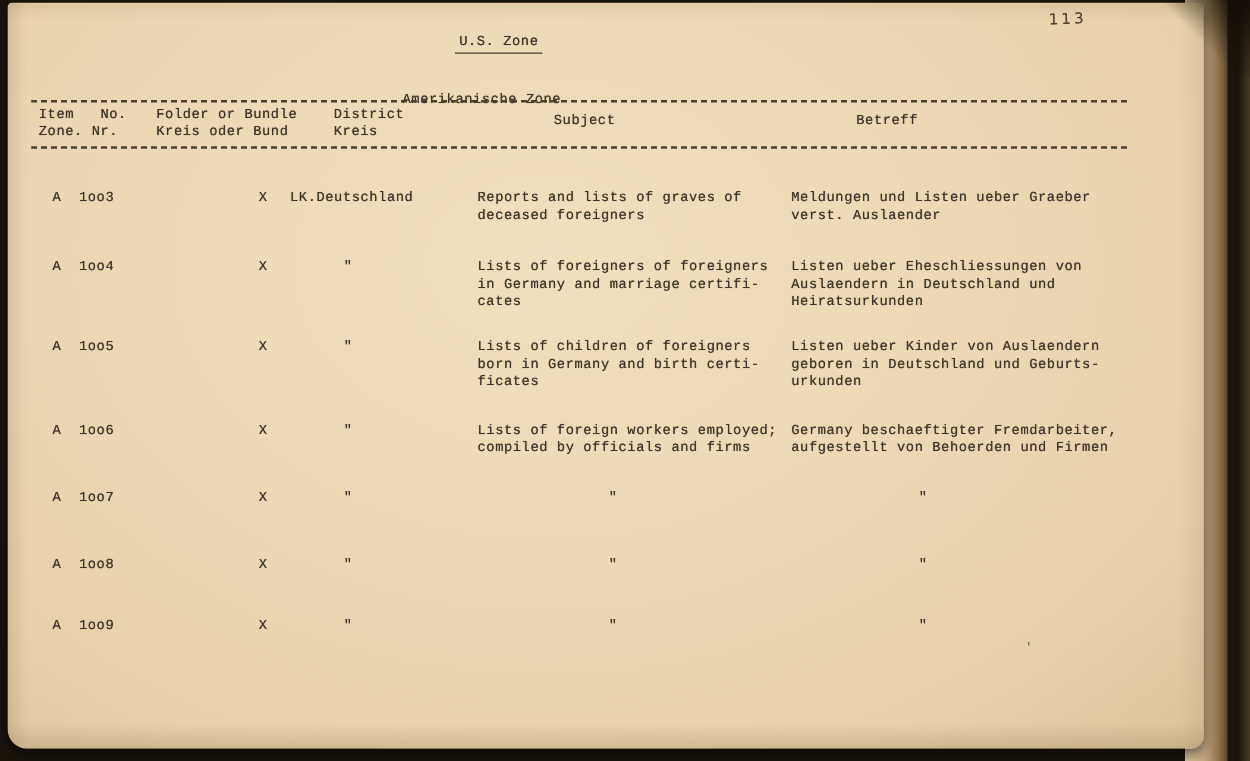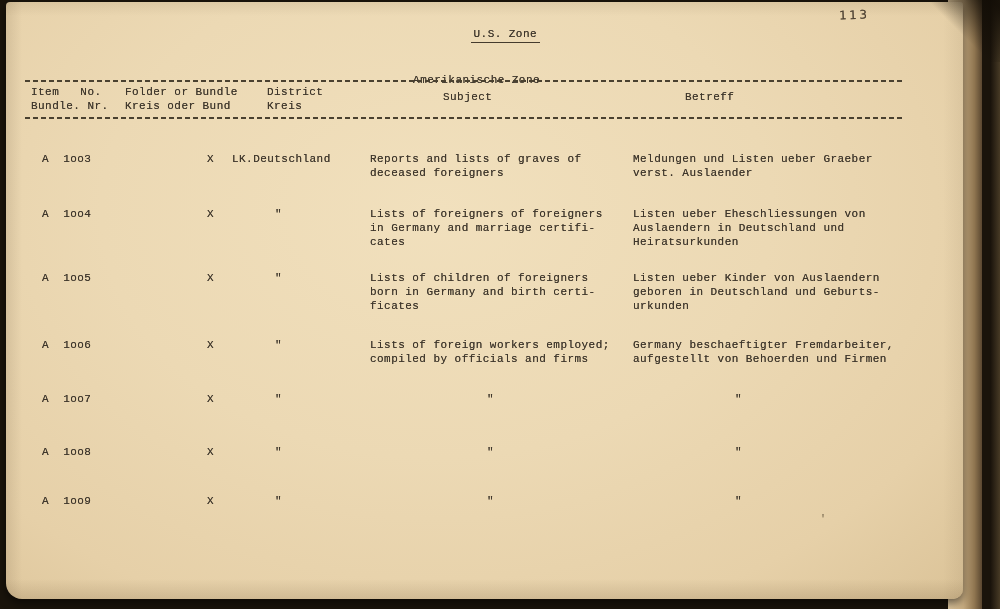--- a/index.html
+++ b/index.html
@@ -18,38 +18,38 @@
       linear-gradient(0deg,  rgba(88,64,34,.16) 0px, rgba(88,64,34,0) 20px),
       linear-gradient(90deg, rgba(80,60,35,.13) 0px, rgba(80,60,35,0) 16px),
       linear-gradient(270deg, rgba(80,60,35,.08) 0px, rgba(80,60,35,0) 20px),
       radial-gradient(ellipse at 45% 35%, #f1e0bd 0%, #ecd9b4 45%, #e6d0a8 78%, #dbc398 100%);
     box-shadow:0 4px 10px rgba(0,0,0,.55);}
   .corner-tr{position:absolute;right:0;top:0;width:78px;height:62px;pointer-events:none;
     background:linear-gradient(225deg, rgba(18,13,6,.9) 6%, rgba(18,13,6,0) 52%);}
   
   .tw{position:absolute;font-size:11px;line-height:14px;letter-spacing:.45px;
       color:#3e362b;white-space:pre;text-shadow:0 0 .6px rgba(62,54,43,.78);}
-  .title-wrap{left:334px;top:11px;width:200px;text-align:right;}
+  .title-wrap{left:316px;top:11px;width:200px;text-align:left;}
   .title-main{display:inline-block;border-bottom:1px solid #453b2d;padding:0 3px 1px;}
   .subtitle{display:block;margin-top:16px;}
   .pagenum{position:absolute;left:833px;top:6px;font-family:"DejaVu Sans",sans-serif;
       font-size:12px;letter-spacing:2.5px;color:#4f4334;transform:rotate(-2deg);
       text-shadow:0 0 .5px rgba(79,67,52,.6);}
   .dash{position:absolute;height:2px;left:19px;width:879px;
       background:repeating-linear-gradient(90deg,#4a4130 0 5px,rgba(0,0,0,0) 5px 8px);}
   .dash1{top:78px}.dash2{top:115px}
   .hdr-en{top:83px}.hdr-de{top:97px}.hdr-mid{top:88px}
   .x-item{left:25px}.x-folder{left:119px}.x-district{left:261px}
   .x-subject-h{left:437px}.x-betreff-h{left:679px}
   .row{position:absolute;left:0;width:957px;height:0;}
   .r0{top:150px}.r1{top:205px}.r2{top:269px}.r3{top:336px}.r4{top:390px}.r5{top:443px}.r6{top:492px}
   .c{top:0;}
   .c-item{left:36px}.c-folder{left:201px}
   .c-dn{left:226px}.c-dd{left:269px}
-  .c-subject{left:364px}.c-betreff{left:627px}
+  .c-subject{left:376px}.c-betreff{left:627px}
   .c-sd{left:481px}.c-bd{left:729px}
   .smudge{position:absolute;left:814px;top:512px;font-size:10px;color:#6a5b44;}
 </style>
 </head>
 <body>
 
 <div class="scene">
   <div class="right-stack"></div>
   <div class="right-outer"></div>
 
@@ -58,21 +58,21 @@
     <div class="tw title-wrap">
       <span class="title-main">U.S. Zone</span>
       <span class="subtitle">Amerikanische Zone</span>
     </div>
 
     <div class="pagenum">113</div>
 
     <div class="dash dash1"></div>
 
     <div class="tw hdr-en x-item">Item   No.</div>
-    <div class="tw hdr-de x-item">Bundle. Nr.</div>
+    <div class="tw hdr-de x-item">Zone. Nr.</div>
     <div class="tw hdr-en x-folder">Folder or Bundle</div>
     <div class="tw hdr-de x-folder">Kreis oder Bund</div>
     <div class="tw hdr-en x-district">District</div>
     <div class="tw hdr-de x-district">Kreis</div>
     <div class="tw hdr-mid x-subject-h">Subject</div>
     <div class="tw hdr-mid x-betreff-h">Betreff</div>
 
     <div class="dash dash2"></div>
 
     <div class="row r0">

